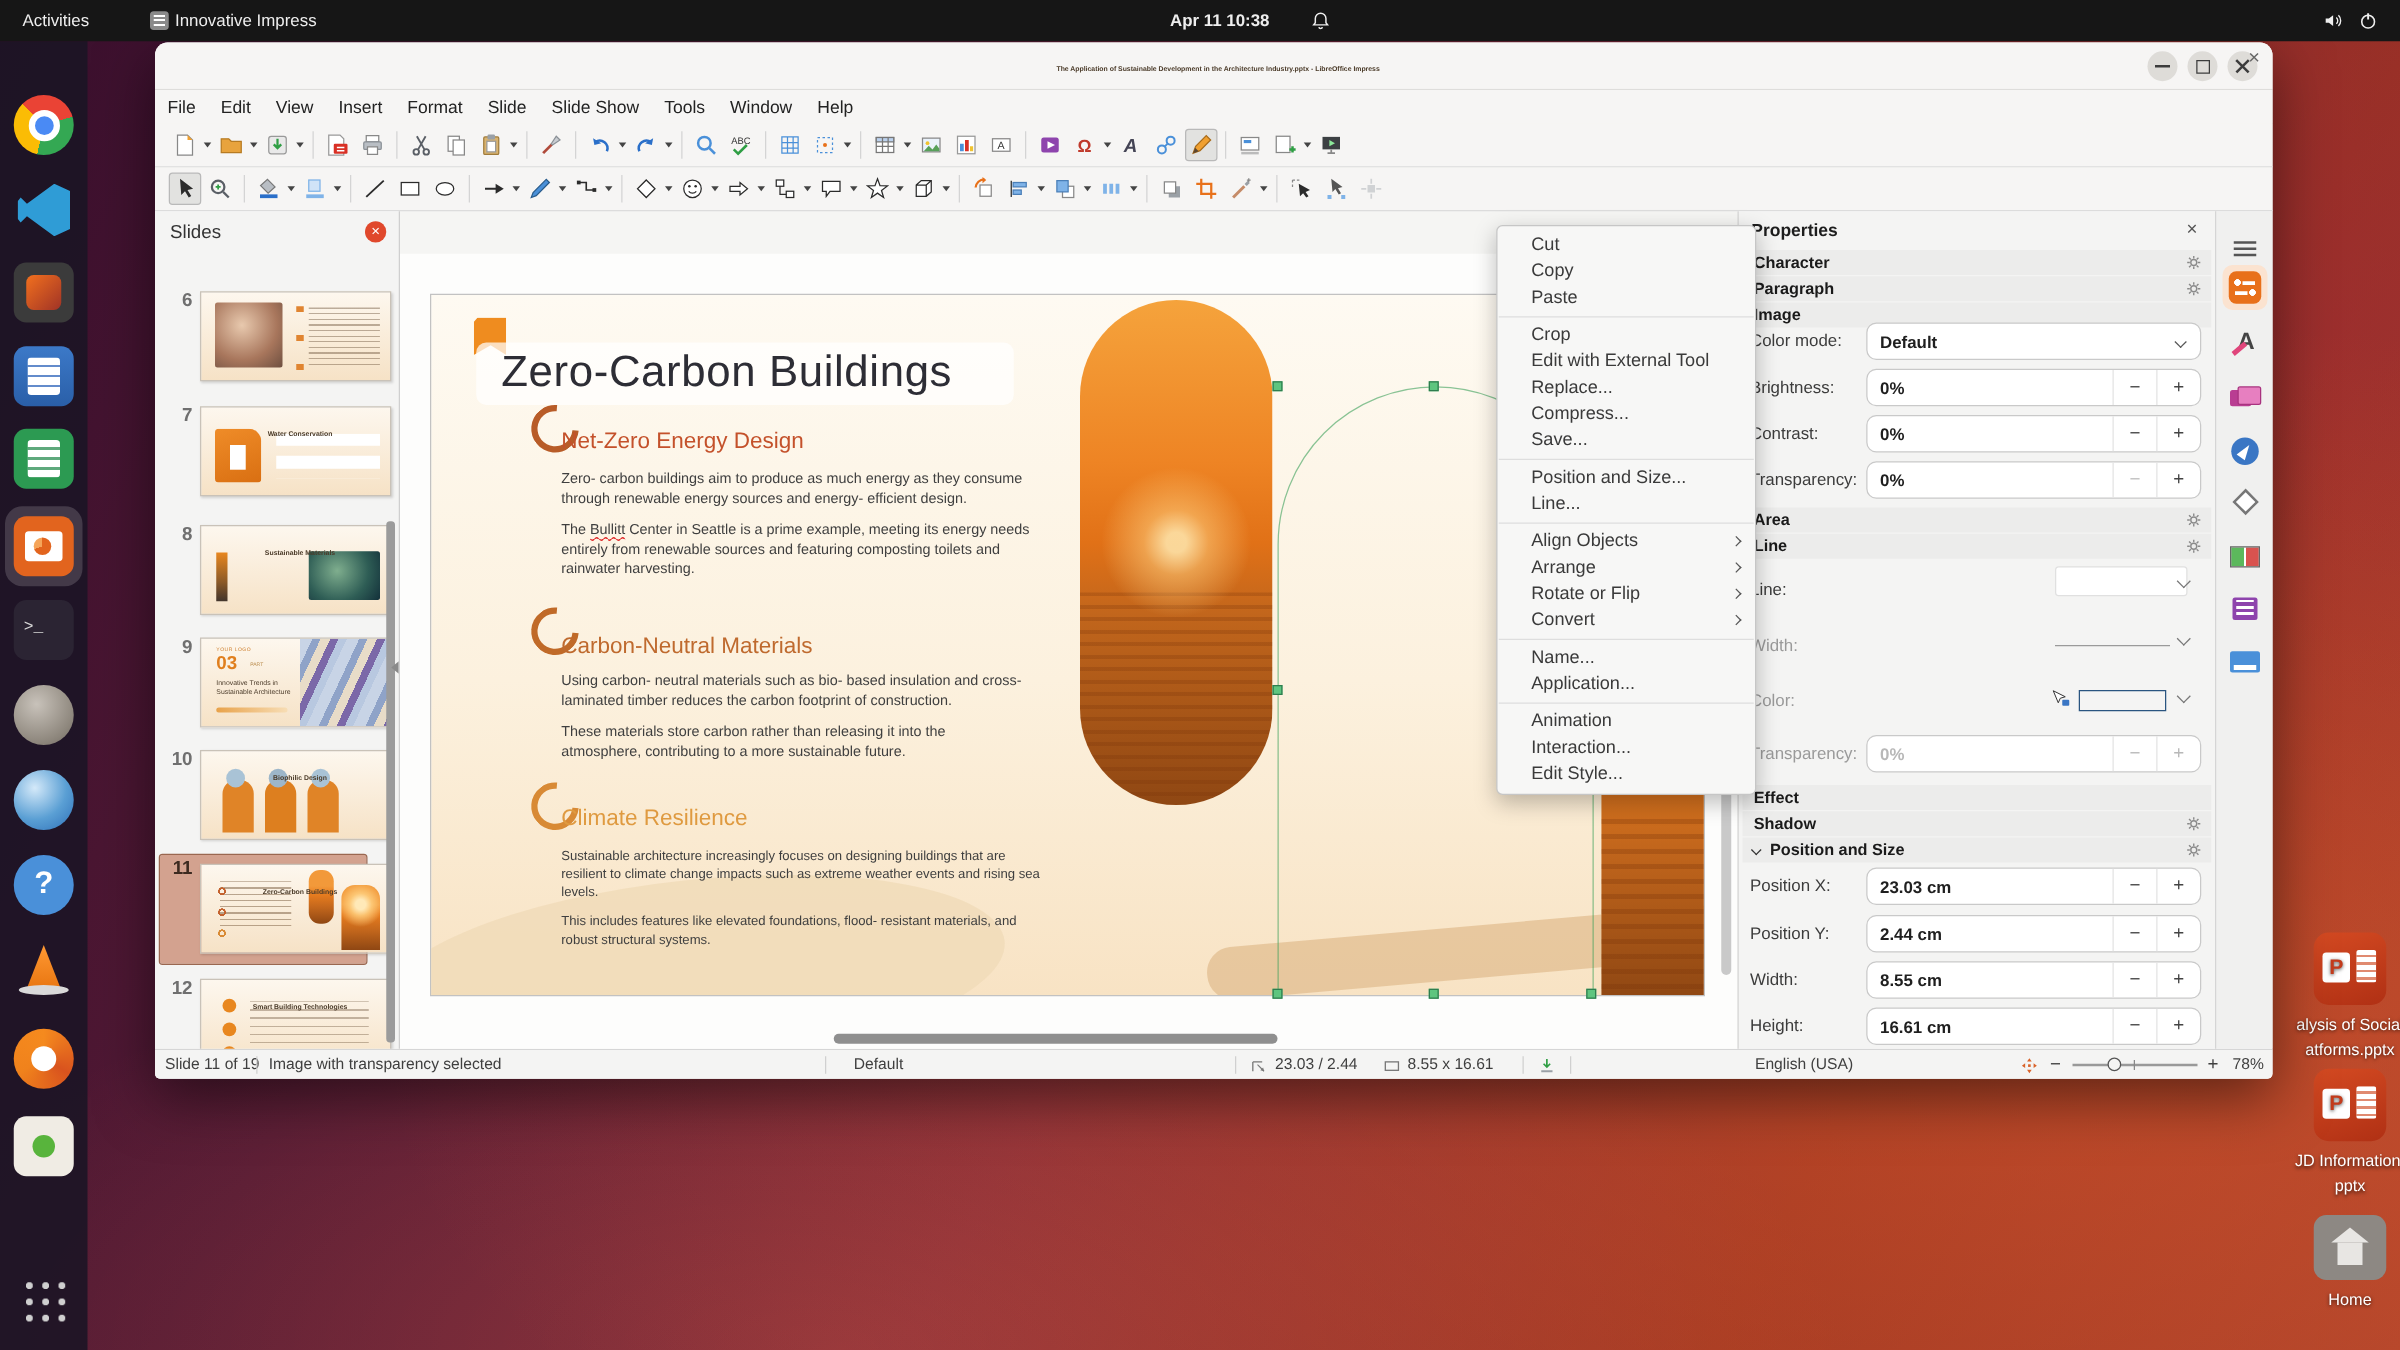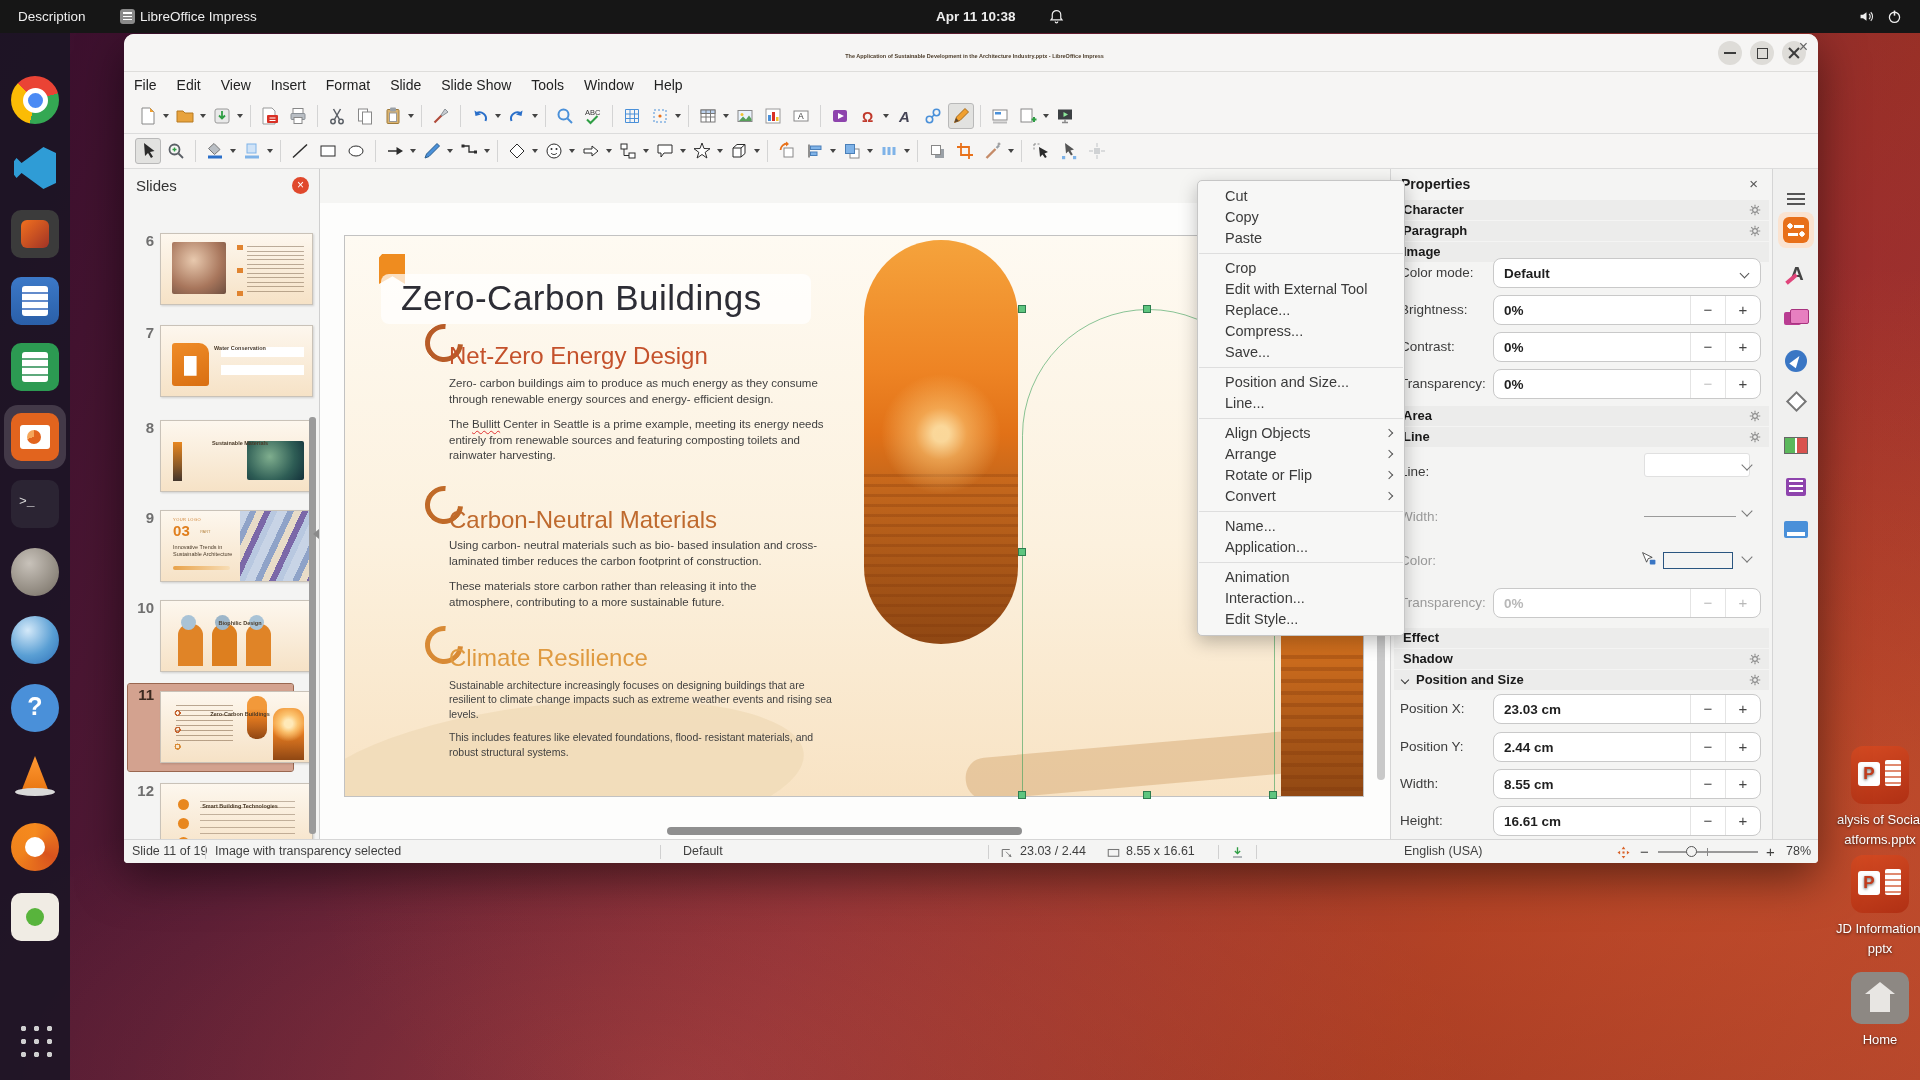--- a/index.html
+++ b/index.html
@@ -144,21 +144,21 @@
   .vscroll{position:absolute;left:1057px;top:10px;width:8px;height:567px;border-radius:4px;background:#c9c9c9;}
 
   .slide{position:absolute;left:24px;top:32px;width:1020px;height:562px;border:1px solid #c2c2c2;overflow:hidden;
      background:linear-gradient(180deg,#fefaf2 0%,#fcf1de 55%,#f8e3c4 100%);}
   .deco-wave{position:absolute;left:-40px;top:468px;width:500px;height:150px;border-radius:50%;background:rgba(240,219,184,.8);transform:rotate(-6deg);}
   .deco-sand{position:absolute;left:620px;top:505px;width:420px;height:42px;border-radius:20px;background:rgba(226,190,144,.75);transform:rotate(-5deg);}
   .bm{position:absolute;left:34px;top:18px;width:26px;height:30px;background:#ef8c1f;clip-path:polygon(0 12%,12% 0,100% 0,100% 100%,52% 74%,0 100%);}
   .title-band{position:absolute;left:36px;top:38px;width:430px;height:50px;border-radius:8px;background:rgba(255,255,255,.72);}
   .s-title{position:absolute;left:56px;top:42px;font-size:35px;color:#2d2d35;font-weight:500;letter-spacing:.5px;}
   .arc{position:absolute;width:38px;height:38px;border-radius:50%;border:5px solid #c56a2f;border-right-color:transparent;transform:rotate(-40deg);}
-  .sec-h{position:absolute;font-size:24px;}
+  .sec-h{position:absolute;font-size:18px;}
   .sec-p{position:absolute;font-size:11.5px;color:#3f3f3f;line-height:1.38;}
   .sec-p p{margin:0 0 9px 0;}
   .sq{text-decoration:underline wavy #e03131 1px;text-underline-offset:2px;}
   .img-pill{position:absolute;left:519px;top:4px;width:154px;height:404px;border-radius:80px;
      background:radial-gradient(circle at 50% 48%,rgba(255,233,176,.85) 0 8px,rgba(255,210,130,.5) 26px,transparent 60px),
        repeating-linear-gradient(180deg,rgba(120,50,8,.25) 0 3px,transparent 3px 10px) 0 100%/100% 42% no-repeat,
        linear-gradient(180deg,#f5a33c 0%,#ee8424 32%,#e17117 48%,#c2661c 62%,#8f4713 100%);}
   .img-arch{position:absolute;left:678px;top:74px;width:251px;height:488px;border-radius:126px 126px 0 0;outline:1px solid rgba(60,160,90,.6);
      background:radial-gradient(circle at 55% 30%,#fff3cf 0 16px,rgba(255,220,140,.85) 40px,rgba(250,180,90,.3) 90px,transpar 0),
        radial-gradient(circle at 55% 30%,#fff3cf 0 16px,rgba(255,220,140,.85) 40px,rgba(250,180,90,.3) 90px,transparent 120px),
@@ -500,23 +500,23 @@
 <symbol id="y-paintcur" viewBox="0 0 20 20">
         <path d="M2 2l5 12 2-4.5L14 8z" fill="#fff" stroke="#333"></path>
         <rect x="11" y="11" width="7" height="6" rx="1" fill="#3a76c4"></rect>
       </symbol>
 </defs>
 </svg>
 
 <div class="screen">
 
   <div class="topbar">
-    <span class="tb-it" style="left:10px">Description</span>
+    <span class="tb-it" style="left:10px">Activities</span>
     <span class="tb-appicon"></span>
-    <span class="tb-it" style="left:132px">LibreOffice Impress</span>
+    <span class="tb-it" style="left:132px">Innovative Impress</span>
     <span class="tb-it" style="left:928px;font-weight:600">Apr 11 10:38</span>
     <span class="tb-ic" style="left:1048px"><svg>
           <use href="#y-bell"></use>
         </svg></span>
     <span class="tb-ic" style="left:1858px"><svg>
           <use href="#y-spk"></use>
         </svg></span>
     <span class="tb-ic" style="left:1886px"><svg>
           <use href="#y-pwr"></use>
         </svg></span>

